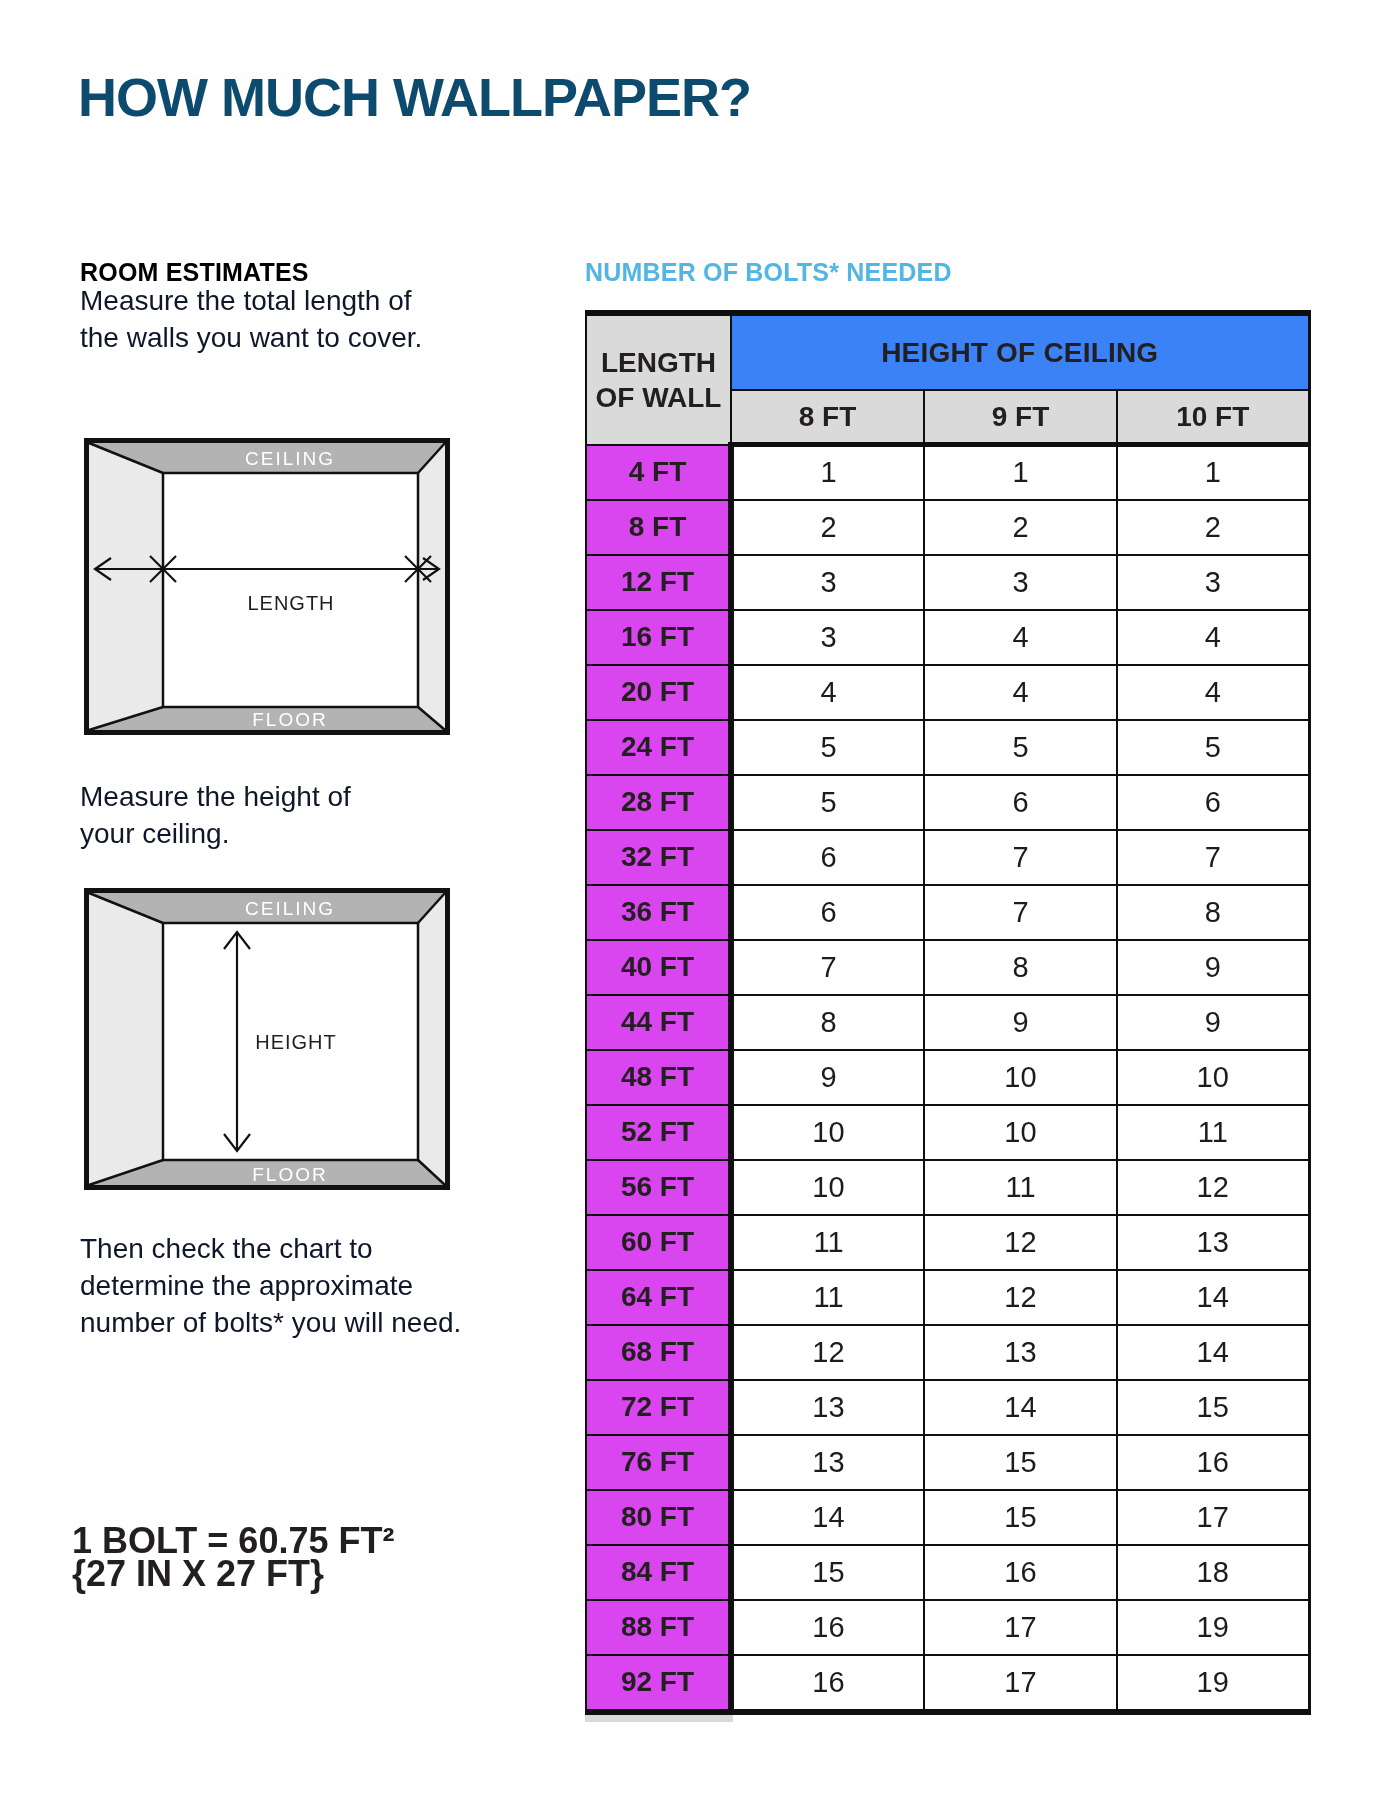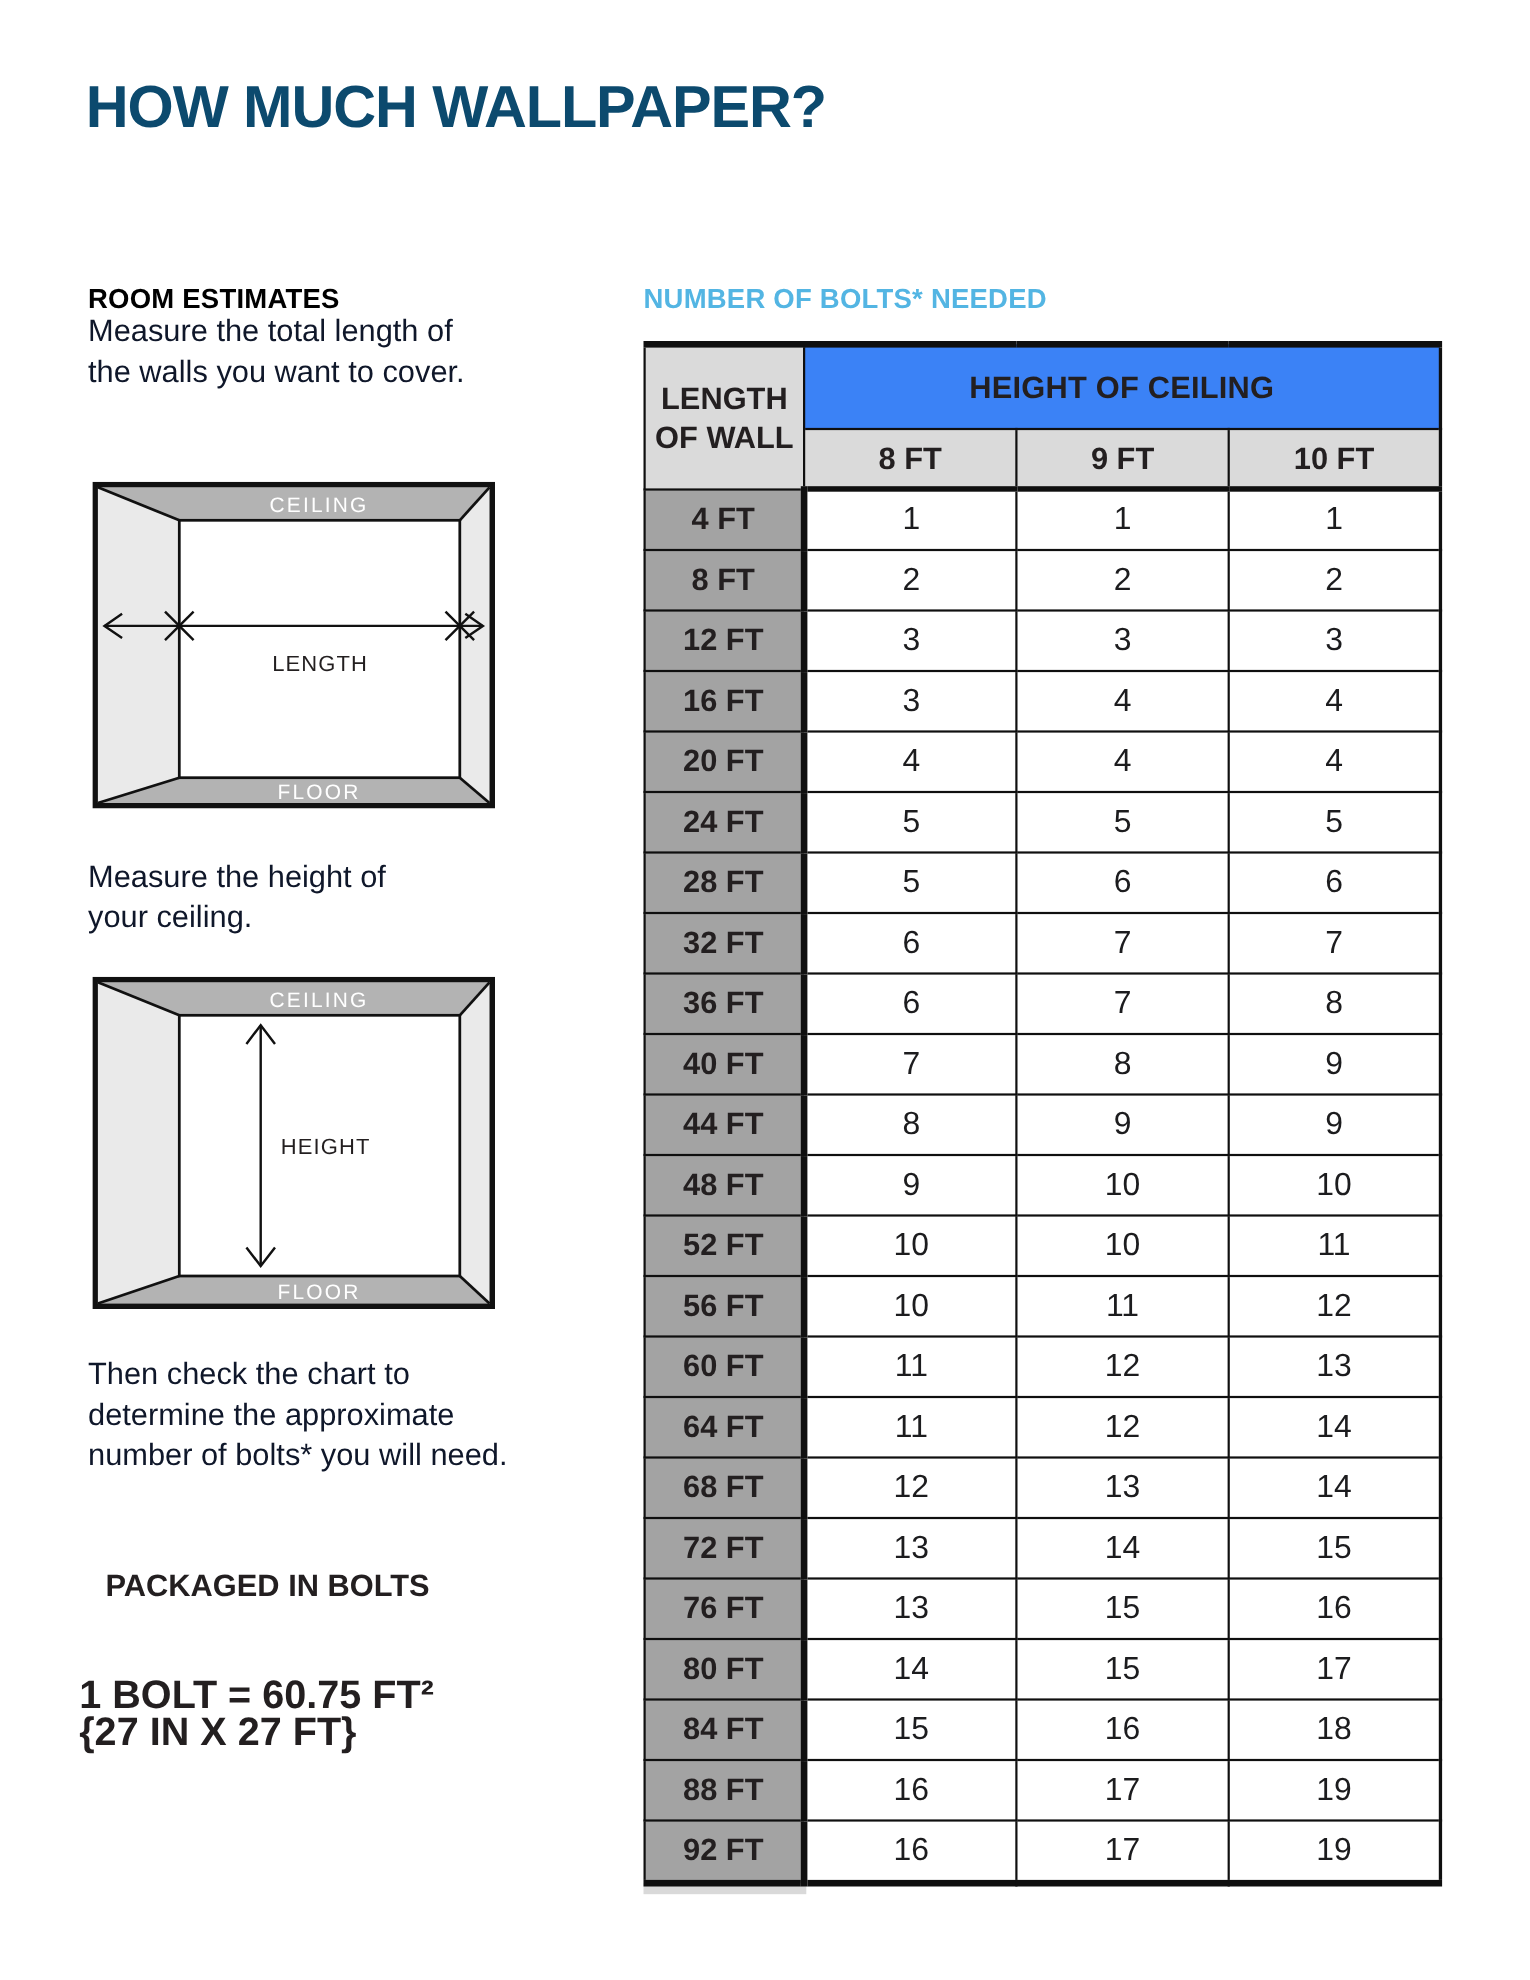--- a/index.html
+++ b/index.html
@@ -46,21 +46,21 @@
   table.bolts th, table.bolts td {
     border:2px solid #0f0f0f; padding:0; text-align:center; vertical-align:middle;
   }
   th.corner-cell {
     background:#dadada; border-right:6px solid #0f0f0f;
     font-size:28px; font-weight:bold; line-height:1.25; white-space:pre-line;
   }
   tr.group-row th.group-cell { background:#3b82f6; height:73px; font-size:28px; font-weight:bold; letter-spacing:0.2px; }
   tr.ft-row th { background:#dadada; height:51px; font-size:28px; font-weight:bold; border-bottom:5px solid #0f0f0f; }
   tbody th.rowhead {
-    background:#a3a3a3; border-right:6px solid #0f0f0f;
+    background:#d946ef; border-right:6px solid #0f0f0f;
     font-size:28px; font-weight:bold; height:53px;
   }
   tbody td { background:#ffffff; font-size:29px; font-weight:normal; color:#1c1c1e; }
 
   .table-shadow { left:585px; top:1712px; width:148px; height:10px; background:#d9d9d9; z-index:-1; }
 </style>
 </head>
 <body>
 
 <div class="abs page-title accent" style="color: #0c4a6e;">HOW MUCH WALLPAPER?</div>
@@ -125,21 +125,20 @@
     <text class="svg-room-label" x="206" y="293" text-anchor="middle">FLOOR</text>
     <text class="svg-dim-label" x="212" y="161" text-anchor="middle">HEIGHT</text>
   </svg>
 </div>
 
 <div class="abs instruction instr-3">Then check the chart to
 determine the approximate
 number of bolts* you will need.</div>
 
 <div class="abs footnote">
-  <div class="line2">PACKAGED IN BOLTS</div>
 </div>
 
 <div class="abs bolt-note">
   <div>1 BOLT = 60.75 FT²</div>
   <div>{27 IN X 27 FT}</div>
 </div>
 
 <div class="abs table-heading accent" style="color: rgb(83, 181, 227);">NUMBER OF BOLTS* NEEDED</div>
 
 <div class="abs table-shadow"></div>

